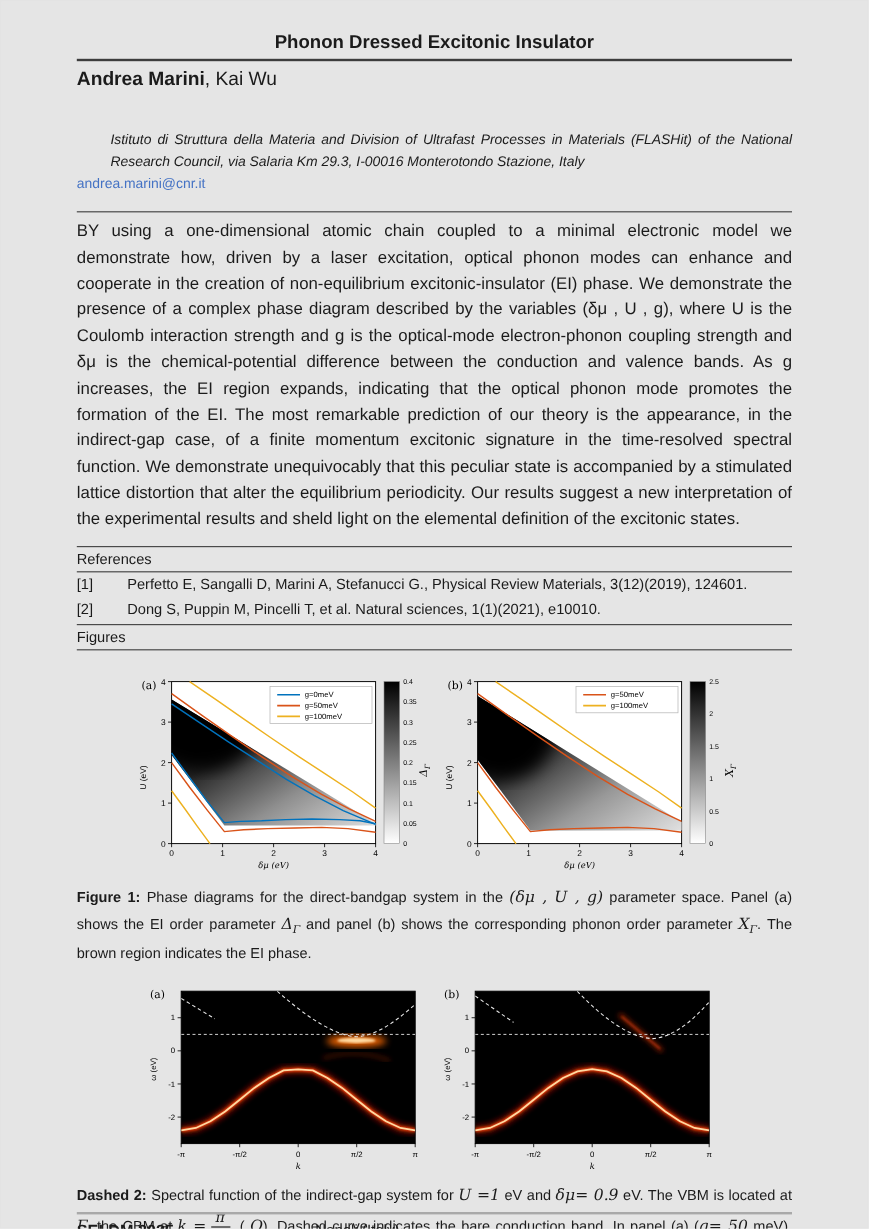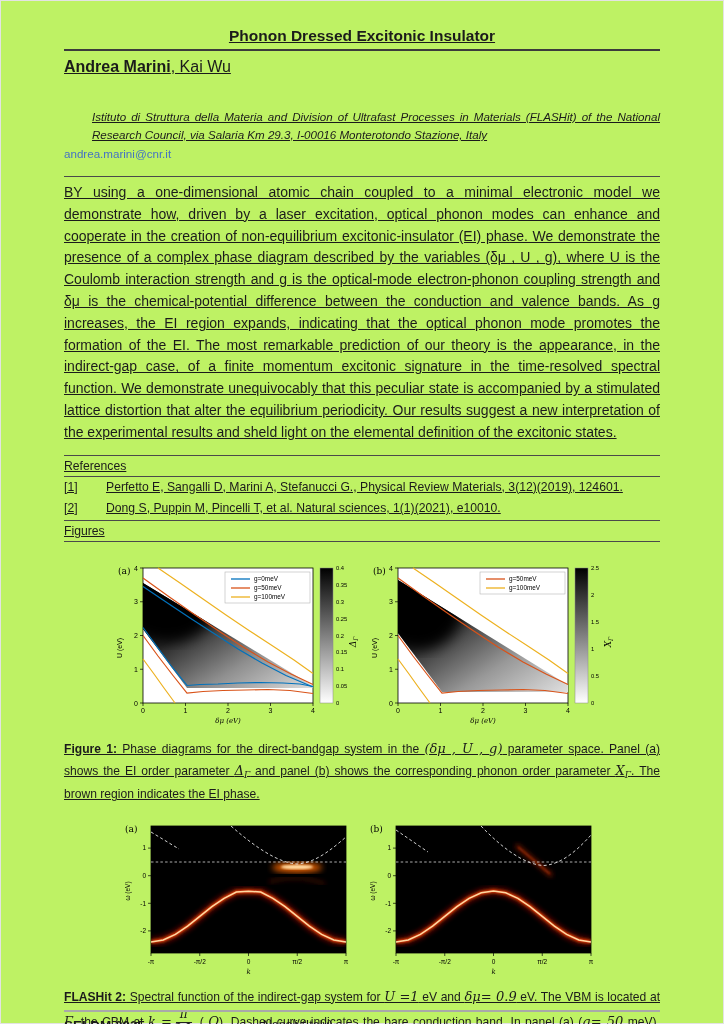--- a/index.html
+++ b/index.html
@@ -1,20 +1,20 @@
 <!DOCTYPE html>
 <html><head>
 <meta charset="utf-8">
 <style>
   html,body{margin:0;padding:0;background:#ffffff;}
   .page{
     position:relative;width:724px;height:1024px;box-sizing:border-box;
-    background:#bef264;border:1px solid #e3e3e3;
+    background:#e5e5e5;border:1px solid #e3e3e3;
     padding:26px 63px 0 63px;
-    font-family:"Liberation Sans",sans-serif;color:#1b1b1b;text-decoration:underline;
+    font-family:"Liberation Sans",sans-serif;color:#1b1b1b;
   }
   .title{font-size:15.5px;font-weight:bold;text-align:center;margin:0;}
   .rule-dark{border:none;border-top:2px solid #3c3c3c;margin:4px 0 0 0;}
   .rule-mid{border:none;border-top:1.5px solid #4a4a4a;margin:0;}
   .rule-footer{border:none;border-top:2.5px solid #a9a9a9;margin:0;}
   .authors{font-size:16px;margin-top:7px;}
   .affiliation{font-size:11.6px;font-style:italic;line-height:1.55;margin-top:32px;text-align:justify;margin-left:28px;}
   .email{font-size:11.6px;color:#4472C4;text-decoration:none;display:inline-block;margin-top:2px;cursor:pointer;}
   .abstract-rule{margin-top:14px;}
   .abstract{font-size:14px;line-height:21.8px;text-align:justify;margin:5px 0 0 0;}
@@ -345,21 +345,21 @@
         <text x="25" y="32.3">1</text>
         <text x="25" y="59.9">0</text>
         <text x="25" y="87.5">-1</text>
         <text x="25" y="115.1">-2</text>
       </g>
       <text x="127.5" y="156" font-size="7" text-anchor="middle" class="serifpanel" font-style="italic">k</text>
       <text transform="translate(9,73) rotate(-90)" font-size="6.5" text-anchor="middle">ω (eV)</text>
     </svg>
   </div>
 
-  <p class="caption"><b>FLASHit 2:</b><span> Spectral function of the indirect-gap system for </span><span class="math">U =1</span><span> eV and </span><span class="math">δμ= 0.9</span><span> eV. The VBM is located at </span><span class="math">Γ</span><span>, the CBM at </span><span class="math">k =</span><span class="frac">
+  <p class="caption"><b>Dashed 2:</b><span> Spectral function of the indirect-gap system for </span><span class="math">U =1</span><span> eV and </span><span class="math">δμ= 0.9</span><span> eV. The VBM is located at </span><span class="math">Γ</span><span>, the CBM at </span><span class="math">k =</span><span class="frac">
         <span class="num">π</span>
         <span class="den">2 L</span>
       </span><span> ( </span><span class="math">Q</span><span>). Dashed curve indicates the bare conduction band. In panel (a) (</span><span class="math">g= 50</span><span> meV), electrons are excited from </span><span class="math">Γ</span><span> in the valence bands to </span><span class="math">Q</span><span> in the conduction bands. The momentum is provided by the corresponding lattice phase transition. In panel (b) (</span></p>
 
   
   <div class="footer">
     <hr class="rule-footer">
     <div class="footer-row">
       <div class="footer-left">SELDM 2025</div>
       <div class="footer-center">Napoli (Italy)</div>

